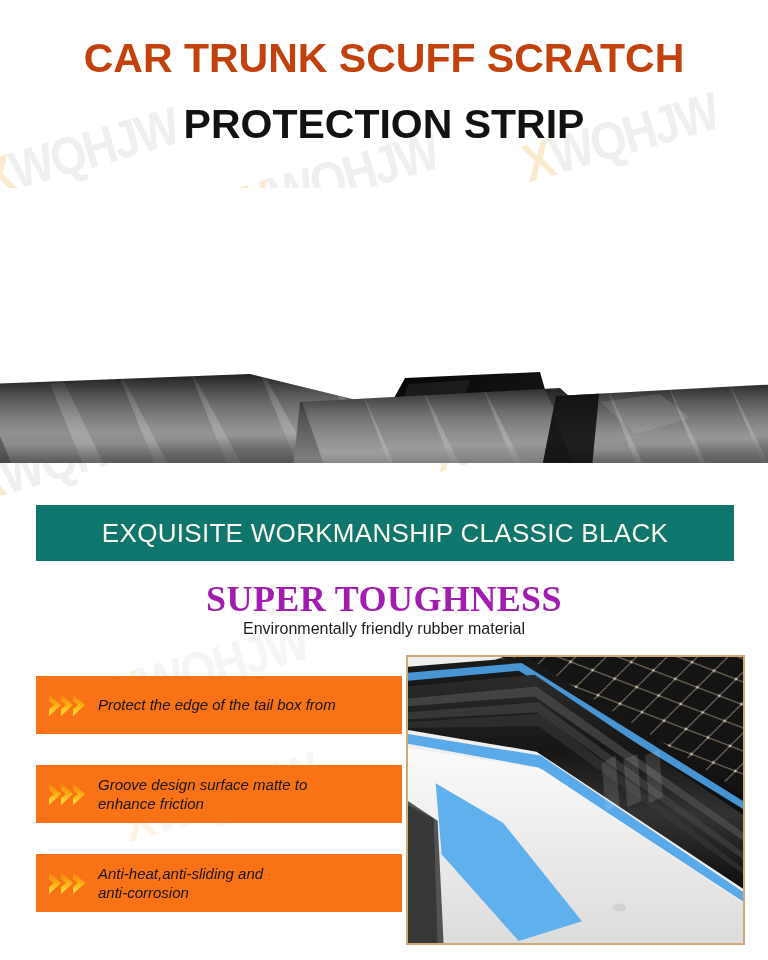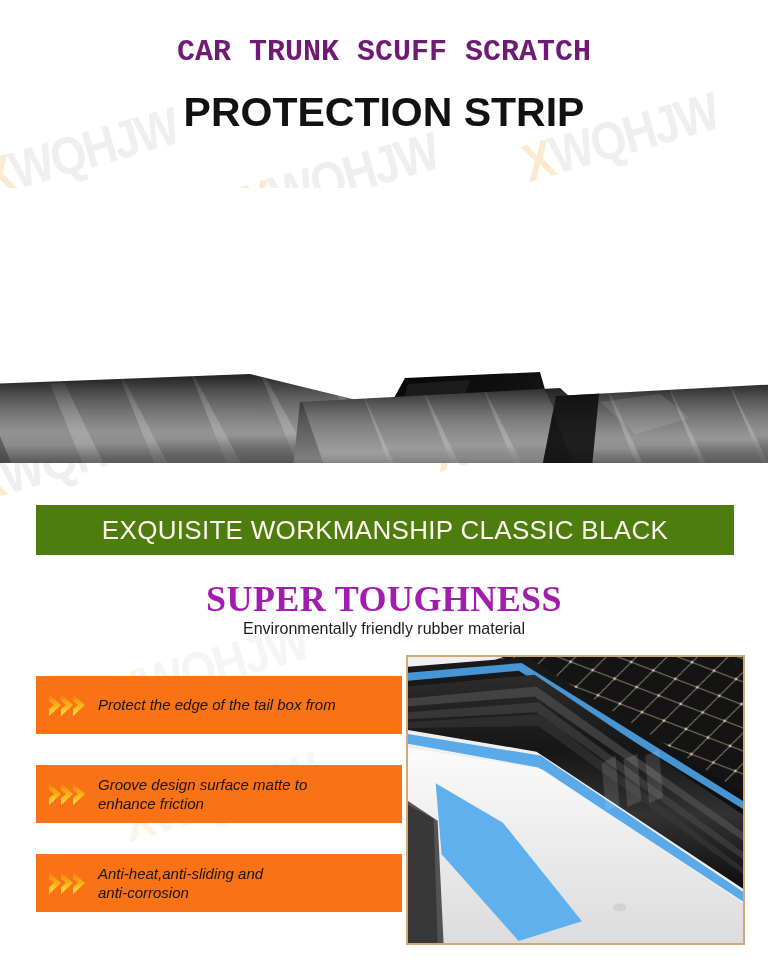--- a/index.html
+++ b/index.html
@@ -25,26 +25,26 @@
     transform:rotate(-16deg) scaleY(1.15);
     white-space:nowrap;
     opacity:.55;
   }
   .wm .x{ color:#f6d9a8; }
   .wm .rest{ color:#e3e3e3; }
 
   
   .title-block{ position:absolute; top:36px; left:0; width:768px; text-align:center; z-index:20;}
   .t1{
-    color:#701a75;
-    font-size:30px;
+    color:#c2410c;
+    font-size:41px;
     font-weight:700;
     letter-spacing:0px;
     line-height:1.12;
-    font-family:Liberation Mono, monospace;
+    font-family:Liberation Sans, sans-serif;
     white-space:nowrap;
   }
   .t2{
     color:#121212;
     font-size:41px;
     font-weight:700;
     line-height:1.12;
     font-family:"Liberation Sans", sans-serif;
     white-space:nowrap;
     margin-top:20px;
@@ -57,22 +57,22 @@
     width:768px; height:275px;
     overflow:hidden;
     z-index:10;
   }
   .hero svg{ display:block; width:768px; height:275px; }
 
   
   .banner{
     position:absolute;
     left:36px; top:505px;
-    width:698px; height:50px;
-    background:#4d7c0f;
+    width:698px; height:56px;
+    background:#0f766e;
     display:flex; align-items:center; justify-content:center;
     z-index:20;
   }
   .banner span{
     color:#fdf6ec;
     font-size:26px;
     font-weight:400;
     letter-spacing:.3px;
     font-family:"Liberation Sans", sans-serif;
     white-space:nowrap;

